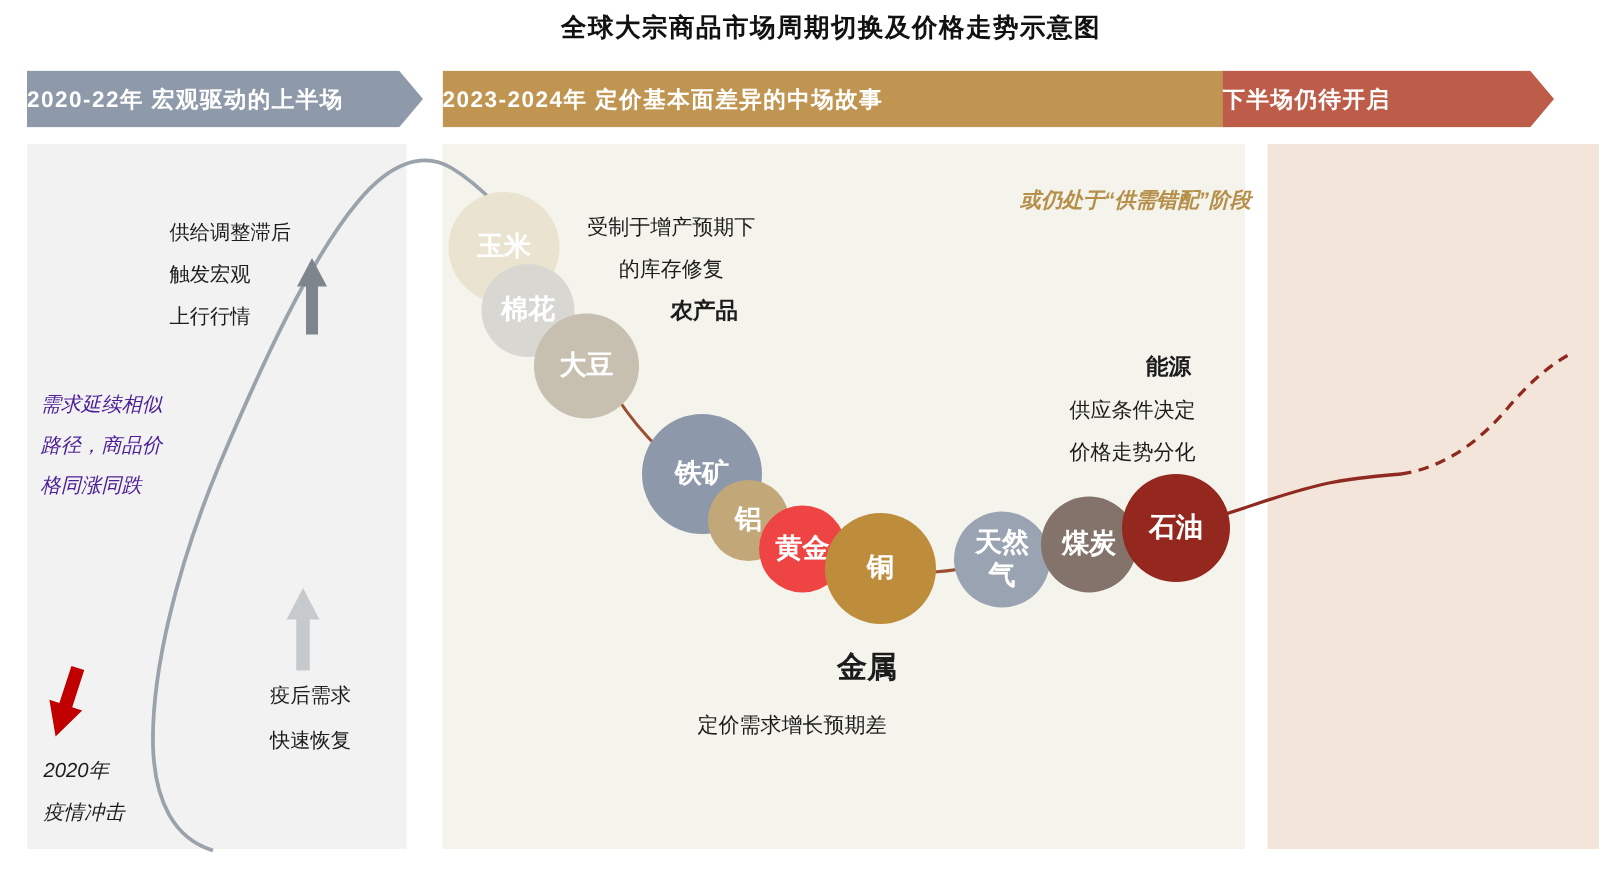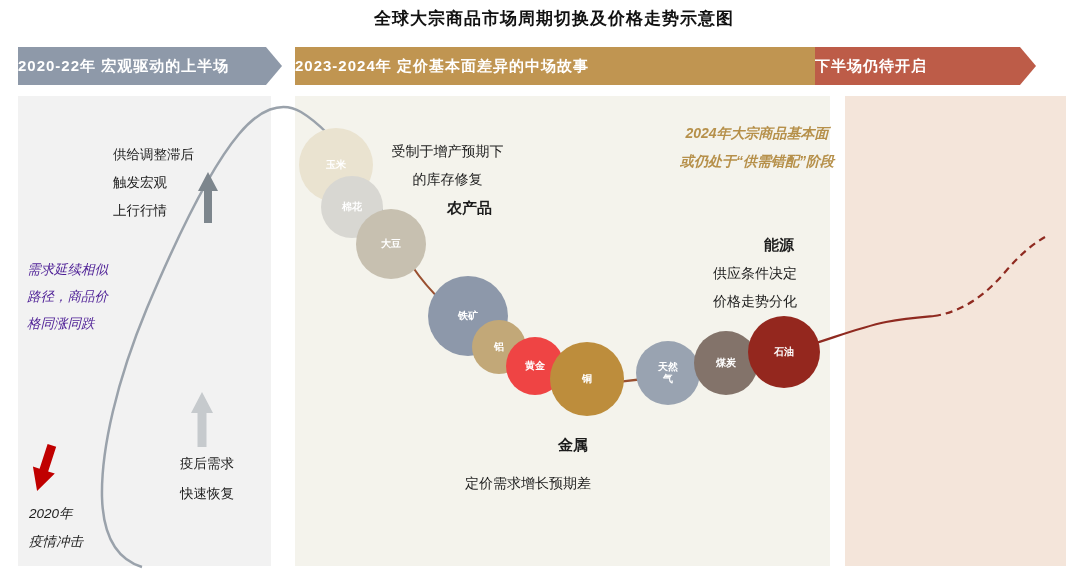--- a/index.html
+++ b/index.html
@@ -19,36 +19,36 @@
   .banner-right { left:815px; width:221px; }
 
   .panel { position:absolute; top:96px; height:470px; }
   .panel-left  { left:18px;  width:253px; background:#f2f2f2; }
   .panel-mid   { left:295px; width:535px; background:#f4f3ec; }
   .panel-right { left:845px; width:221px; background:#f4e5da; }
 
   .curve-layer { position:absolute; left:0; top:0; width:1080px; height:581px; pointer-events:none; }
 
   .commodity { position:absolute; border-radius:50%; display:flex; align-items:center;
-               justify-content:center; color:#fff; font-weight:bold; font-size:10px;
+               justify-content:center; color:#fff; font-weight:bold; font-size:18px;
                text-align:center; line-height:1.2; }
 
   .txt { position:absolute; font-size:13.5px; color:#1c1c1c; line-height:28px; white-space:nowrap; }
   .supply-note   { left:113px; top:141px; }
   .demand-note   { left:27px;  top:256px; color:#4c1d95; font-style:italic; line-height:27px; }
   .recovery-note { left:180px; top:449px; line-height:30px; }
   .shock-note    { left:29px;  top:500px; font-style:italic; }
 
   .agri-note     { left:360px; top:137px; width:175px; text-align:center; font-size:14px; }
   .agri-label    { left:447px; top:194px; font-weight:bold; font-size:15px; }
   .mismatch-note { left:650px; top:119px; width:214px; text-align:center; color:#b6904a;
                    font-style:italic; font-weight:bold; font-size:14px; }
   .energy-label  { left:764px; top:231px; font-weight:bold; font-size:15px; }
   .energy-note   { left:713px; top:259px; font-size:14px; }
-  .metal-label   { left:558px; top:431px; font-weight:bold; font-size:15px; }
+  .metal-label   { left:558px; top:431px; font-weight:bold; font-size:20px; }
   .metal-note    { left:465px; top:469px; font-size:14px; }
 
   .right-note    { left:878px; top:192px; width:170px; text-align:center; font-weight:bold;
                    font-size:14px; color:#111; }
 </style>
 </head>
 <body>
 
 <div class="stage">
 
@@ -133,21 +133,20 @@
     <div>2020年</div>
     <div>疫情冲击</div>
   </div>
 
   <div class="txt agri-note">
     <div>受制于增产预期下</div>
     <div>的库存修复</div>
   </div>
   <div class="txt agri-label">农产品</div>
   <div class="txt mismatch-note">
-    <div>2024年大宗商品基本面</div>
     <div>或仍处于“供需错配”阶段</div>
   </div>
   <div class="txt energy-label">能源</div>
   <div class="txt energy-note">
     <div>供应条件决定</div>
     <div>价格走势分化</div>
   </div>
   <div class="txt metal-label">金属</div>
   <div class="txt metal-note">定价需求增长预期差</div>
 

